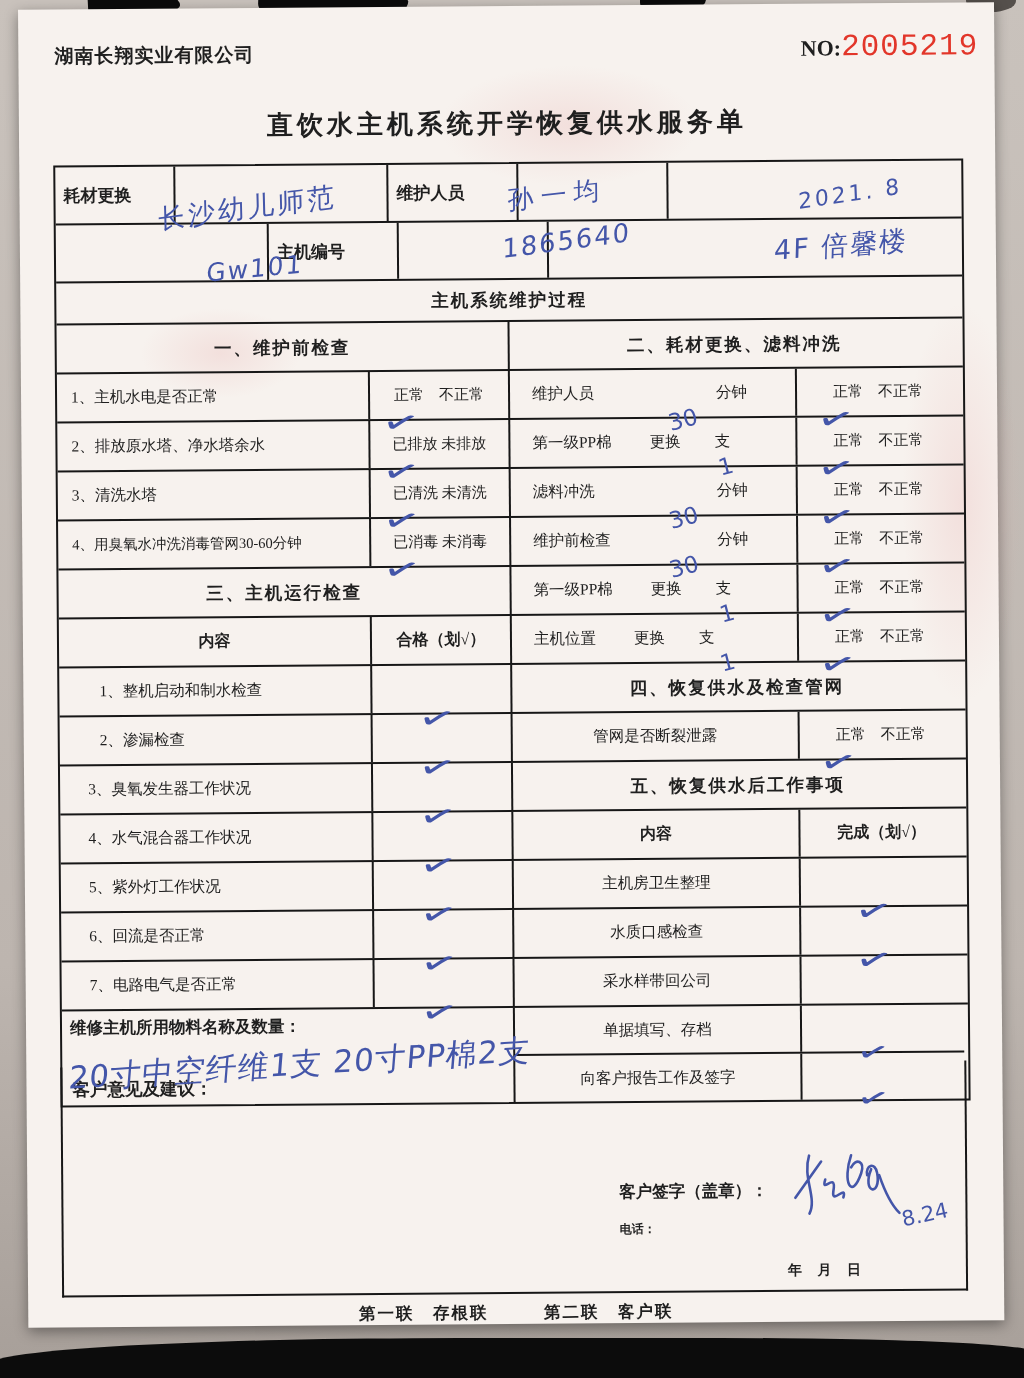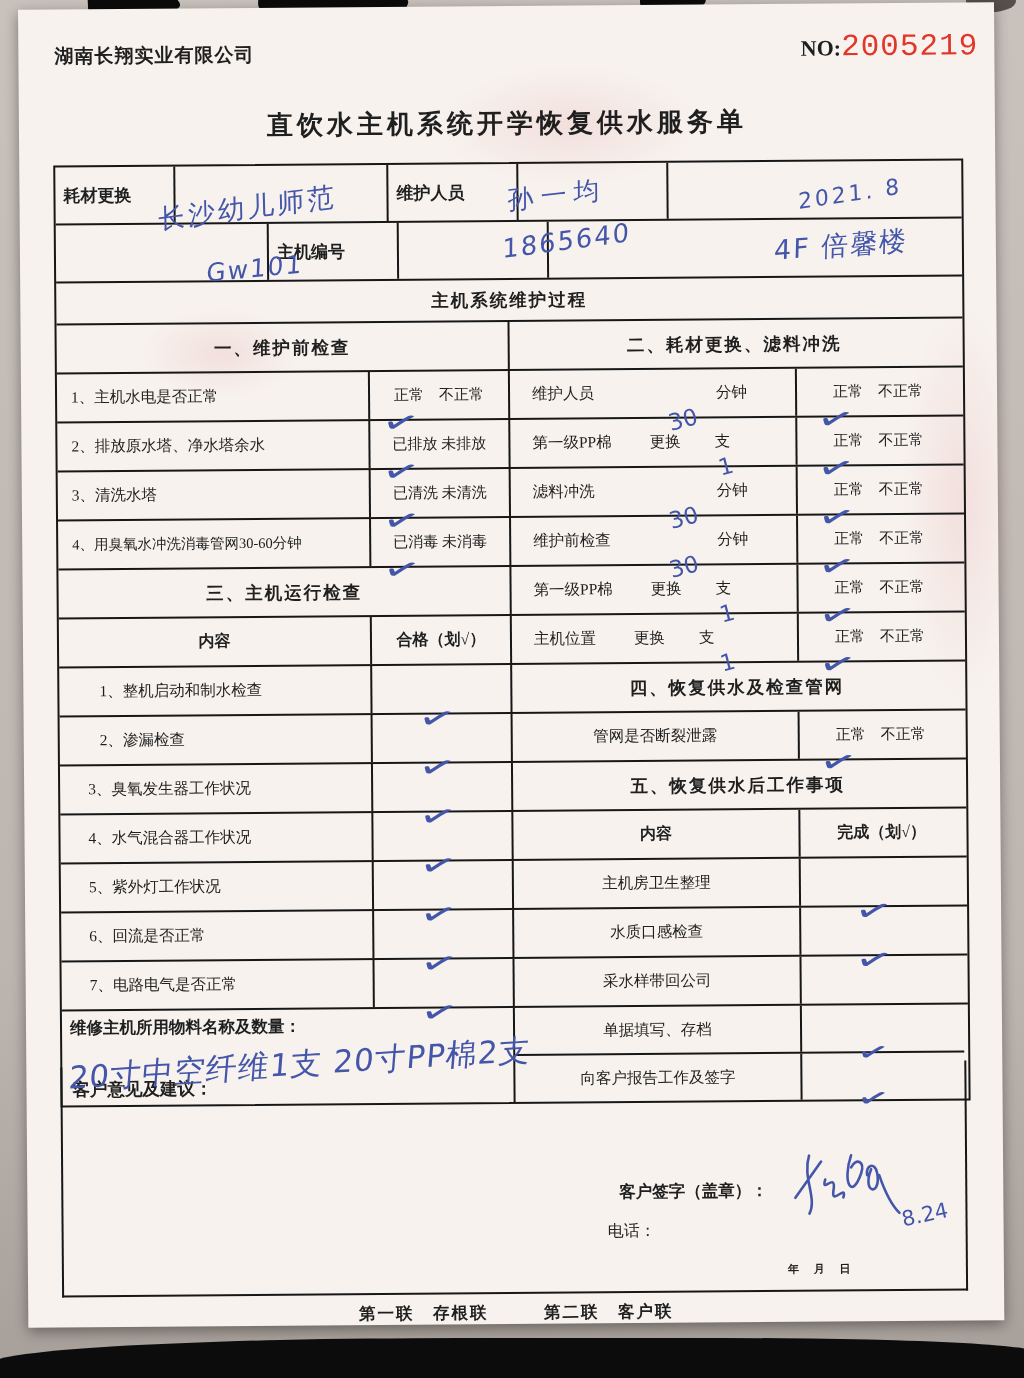--- a/index.html
+++ b/index.html
@@ -60,22 +60,22 @@
   .chk-opt{left:18px;bottom:-19px;}
   .chk-center{left:52px;bottom:-21px;}
   .chk-ro{left:26px;bottom:-19px;}
   .hwnum{position:absolute;color:#4456a9;font-size:23px;font-family:"DejaVu Sans",sans-serif;transform:rotate(-14deg);z-index:5;}
   .num-min{left:158px;bottom:-16px;}
   .num-zhi{left:208px;bottom:-14px;}
   
   .fbox{position:absolute;left:34px;top:1058px;width:906px;height:230px;border:2px solid #171717;border-top:none;box-sizing:border-box;}
   .fb-label{position:absolute;left:10px;top:10px;font-weight:700;font-size:17.5px;}
   .sign-label{position:absolute;left:556px;top:118px;font-weight:700;font-size:16.5px;}
-  .phone-label{position:absolute;left:544px;top:158px;font-weight:400;font-size:16px;}
-  .date-line{position:absolute;left:724px;top:200px;font-weight:700;font-size:11px;letter-spacing:6px;text-align:right;}
+  .phone-label{position:absolute;left:556px;top:158px;font-weight:700;font-size:12px;}
+  .date-line{position:absolute;left:724px;top:200px;font-weight:700;font-size:14px;letter-spacing:6px;text-align:right;}
   .footer-copies{position:absolute;left:0;right:0;top:1296px;text-align:center;font-weight:700;font-size:16.5px;letter-spacing:2px;}
   .sig-svg{position:absolute;left:724px;top:78px;z-index:5;}
   .sig-date{position:absolute;left:838px;top:142px;font-size:21px;color:#4456a9;font-family:"DejaVu Sans",sans-serif;transform:rotate(-12deg);}
 </style>
 </head>
 <body>
 
 <div class="blob b1"></div>
 <div class="blob b2"></div>
 <div class="blob b3"></div>

